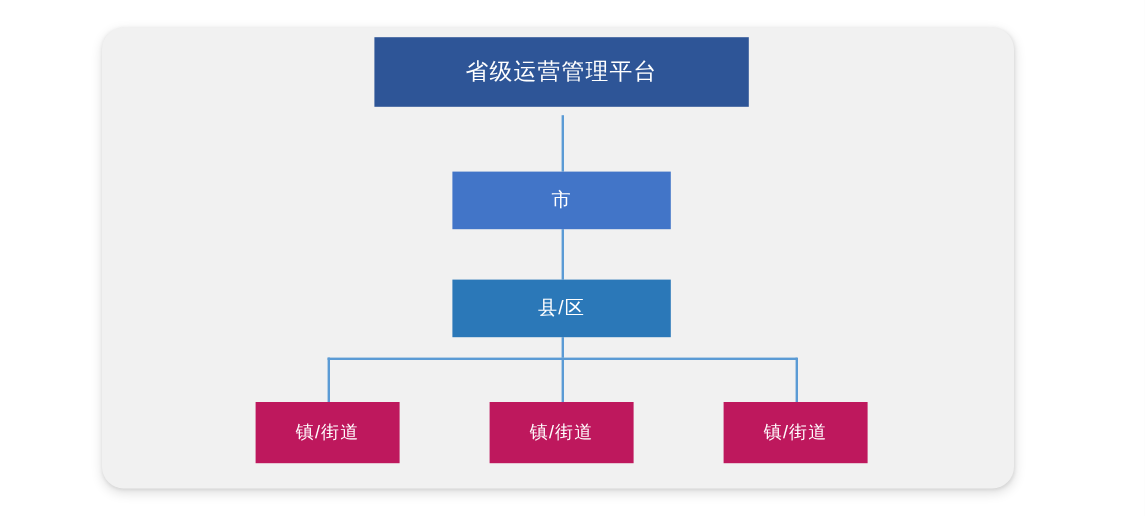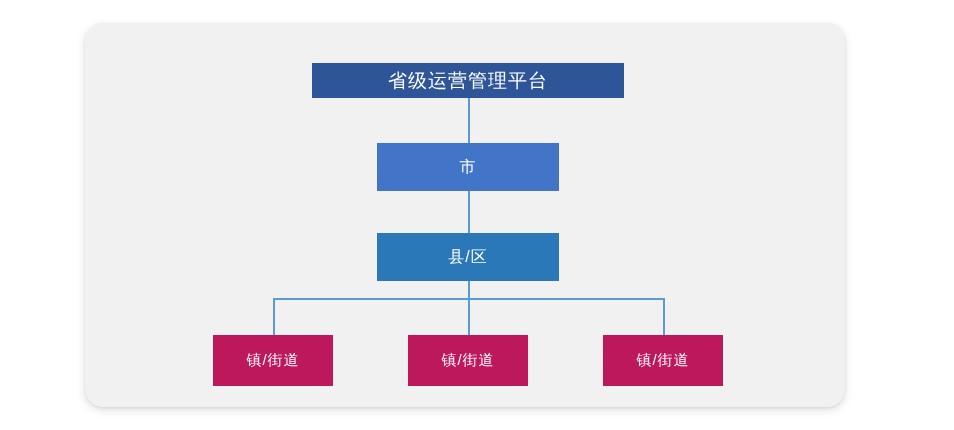--- a/index.html
+++ b/index.html
@@ -32,23 +32,23 @@
     align-items: center;
     justify-content: center;
     color: #ffffff;
     box-sizing: border-box;
     letter-spacing: 1px;
   }
 
   
   .node-level1 {
     left: 227px;
-    top: 40px;
+    top: 8px;
     width: 312px;
-    height: 35px;
+    height: 58px;
     background: #2E5597;
     font-size: 19px;
   }
 
   
   .node-level2 {
     left: 292px;
     top: 120px;
     width: 182px;
     height: 48px;

